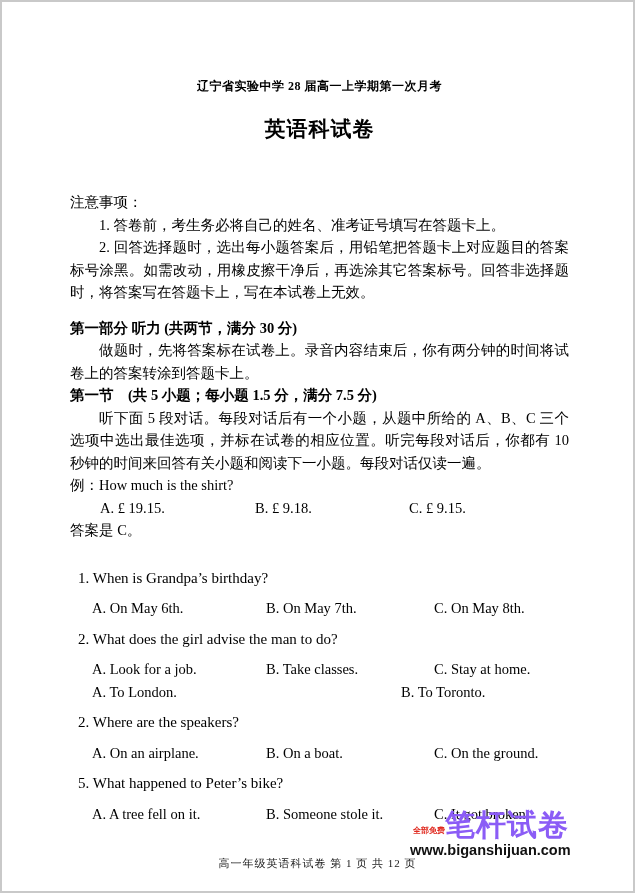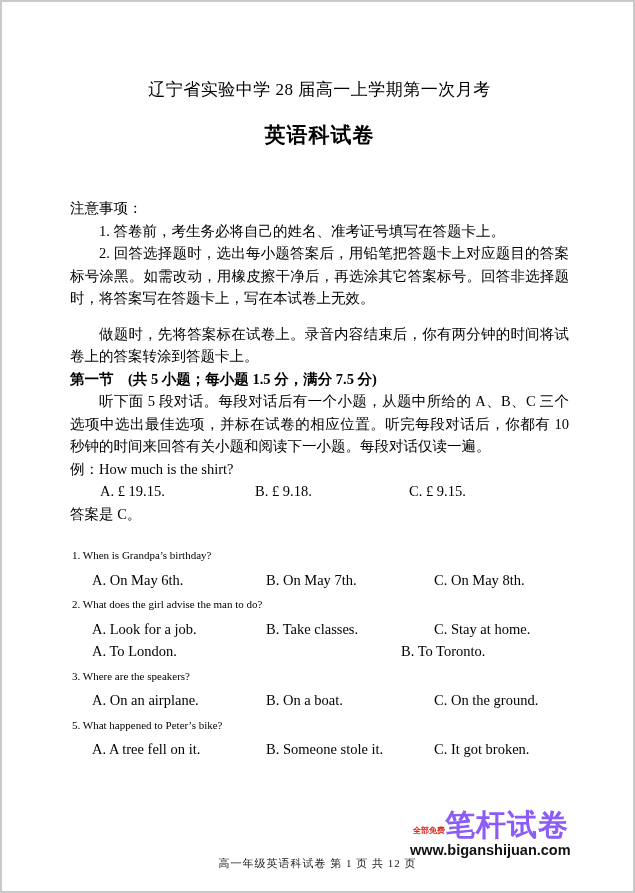--- a/index.html
+++ b/index.html
@@ -11,22 +11,22 @@
     background: #ffffff;
     border: 2px solid #c9c9c9;
     overflow: hidden;
     font-family: "Liberation Serif", "DejaVu Serif", serif;
     color: #000000;
   }
   .content { padding: 76px 64px 0 68px; }
 
   .exam-title {
     margin: 0 0 20px 0;
-    font-size: 17px;
-    font-weight: normal;
+    font-size: 12px;
+    font-weight: bold;
     text-align: center;
     letter-spacing: 0.5px;
   }
   .exam-subtitle {
     margin: 0 0 48px 0;
     font-size: 21px;
     font-weight: bold;
     text-align: center;
     font-family: "Liberation Sans", "DejaVu Sans", sans-serif;
     letter-spacing: 1px;
@@ -51,22 +51,22 @@
   }
   .options-row.example-opts { padding-left: 30px; }
   .example-opts .opt-a { width: 155px; }
   .example-opts .opt-b { width: 154px; }
   .options-row.question-opts { padding-left: 22px; }
   .question-opts .opt-a { width: 174px; }
   .question-opts .opt-b { width: 168px; }
   .opt-c { flex: 1; }
 
   .q-text {
-    margin: 2px;
-    font-size: 11px;
+    margin: 8px;
+    font-size: 15px;
     line-height: 22.5px;
   }
 
   .footer {
     position: absolute;
     left: 0;
     top: 806px;
     width: 100%;
     text-align: center;
     font-size: 11px;
@@ -121,20 +121,21 @@
 
     <h1 class="exam-title">辽宁省实验中学 28 届高一上学期第一次月考</h1>
     <h2 class="exam-subtitle">英语科试卷</h2>
 
     <p class="para">注意事项：</p>
     <p class="para indent">1. 答卷前，考生务必将自己的姓名、准考证号填写在答题卡上。</p>
     <p class="para indent">2. 回答选择题时，选出每小题答案后，用铅笔把答题卡上对应题目的答案标号涂黑。如需改动，用橡皮擦干净后，再选涂其它答案标号。回答非选择题时，将答案写在答题卡上，写在本试卷上无效。</p>
 
     <div class="spacer-sm"></div>
 
+    <p class="para bold">第一部分 听力 (共两节，满分 30 分)</p>
     <p class="para indent">做题时，先将答案标在试卷上。录音内容结束后，你有两分钟的时间将试卷上的答案转涂到答题卡上。</p>
     <p class="para bold">第一节　(共 5 小题；每小题 1.5 分，满分 7.5 分)</p>
     <p class="para indent">听下面 5 段对话。每段对话后有一个小题，从题中所给的 A、B、C 三个选项中选出最佳选项，并标在试卷的相应位置。听完每段对话后，你都有 10 秒钟的时间来回答有关小题和阅读下一小题。每段对话仅读一遍。</p>
 
     <p class="para">例：How much is the shirt?</p>
     <div class="options-row example-opts">
       <span class="opt-a">A. £ 19.15.</span>
       <span class="opt-b">B. £ 9.18.</span>
       <span class="opt-c">C. £ 9.15.</span>
     </div>
@@ -161,21 +162,21 @@
     </div>
 
     <div class="question">
       <div class="options-row question-opts">
         <span class="opt-a">A. To London.</span>
         <span class="opt-b">B. To Toronto.</span>
       </div>
     </div>
 
     <div class="question">
-      <p class="q-text">3. Where are the speakers?</p>
+      <p class="q-text">2. Where are the speakers?</p>
       <div class="options-row question-opts">
         <span class="opt-a">A. On an airplane.</span>
         <span class="opt-b">B. On a boat.</span>
         <span class="opt-c">C. On the ground.</span>
       </div>
     </div>
 
     <div class="question">
       <p class="q-text">5. What happened to Peter’s bike?</p>
       <div class="options-row question-opts">

